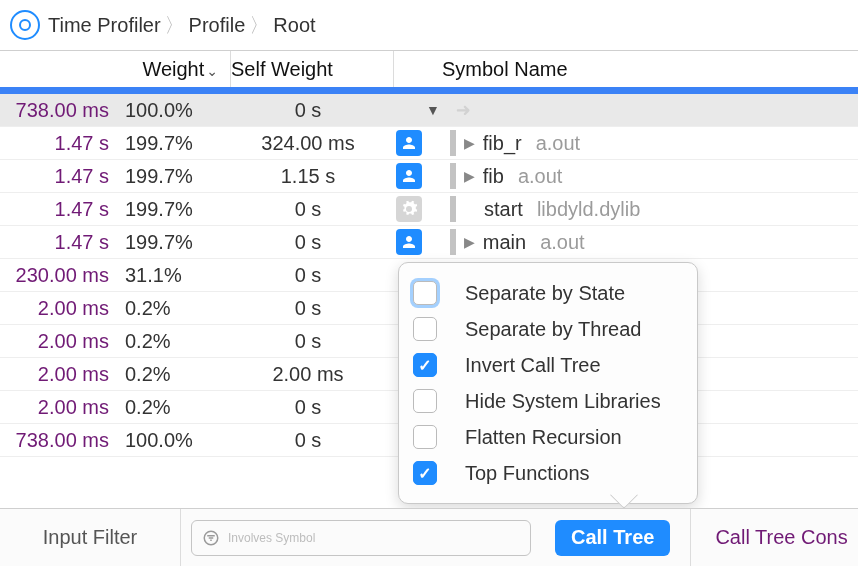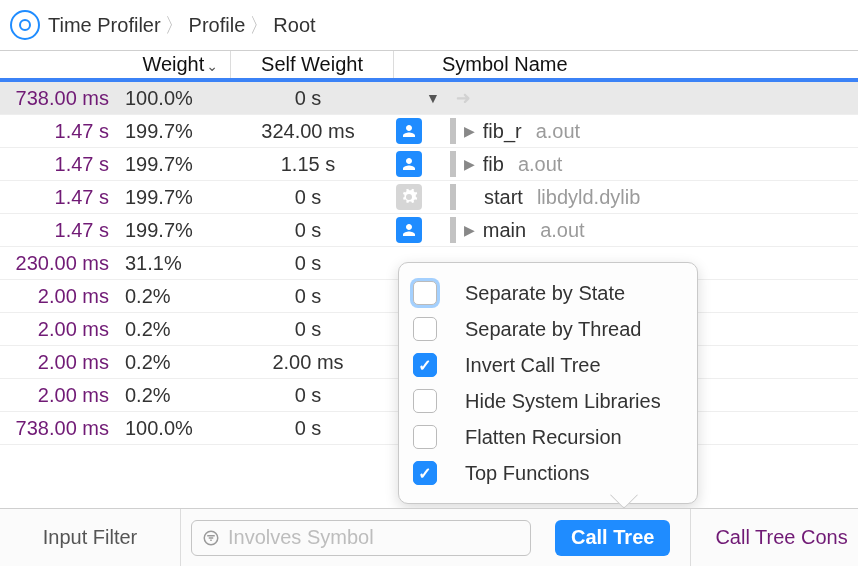--- a/index.html
+++ b/index.html
@@ -29,30 +29,30 @@
     background: #fff;
   }
   .bc-item { color: #333; }
   .bc-chev {
     margin: 0 4px;
     color: #bcbcbc;
   }
   
   .col-headers {
     display: flex;
-    height: 32px;
+    height: 44px;
     border-top: 1px solid #cfcfcf;
-    border-bottom: 4px solid #3b82f6;
+    border-bottom: 7px solid #3b82f6;
     background: #fff;
     align-items: center;
     font-size: 20px;
     color: #111;
   }
   .col-weight { width: 230px; text-align: right; padding-right: 12px; }
-  .col-self   { width: 162px; text-align: center; }
+  .col-self   { width: 162px; text-align: left; }
   .col-symbol { flex: 1; padding-left: 48px; }
   .hdr-sep { width: 1px; height: 100%; background: #dcdcdc; }
   .sort-chev { font-size: 14px; color: #555; margin-left: 2px; }
 
   
   .rows {  }
   .row {
     display: flex; height: 33px; align-items: center;
     border-bottom: 1px solid #eee;
     font-size: 20px;
@@ -161,21 +161,21 @@
     display: flex; align-items: center;
     border: 1px solid #c5c5c5;
     border-radius: 6px;
     height: 36px; margin-left: 10px; width: 340px;
     padding: 0 10px; gap: 8px;
     color: #bdbdbd;
   }
   .bb-search svg { width: 18px; height: 18px; }
   .bb-search input {
     border: none; outline: none; background: transparent;
-    font-size: 20px; color: #000000; flex: 1;
+    font-size: 12px; color: #000000; flex: 1;
   }
   .bb-search input::placeholder { color: #bdbdbd; }
   .bb-calltree {
     margin-left: 24px;
     background: #1f8cff; color: #fff;
     border-radius: 6px;
     height: 36px;
     padding: 0 16px;
     display: flex; align-items: center;
     cursor: default;

